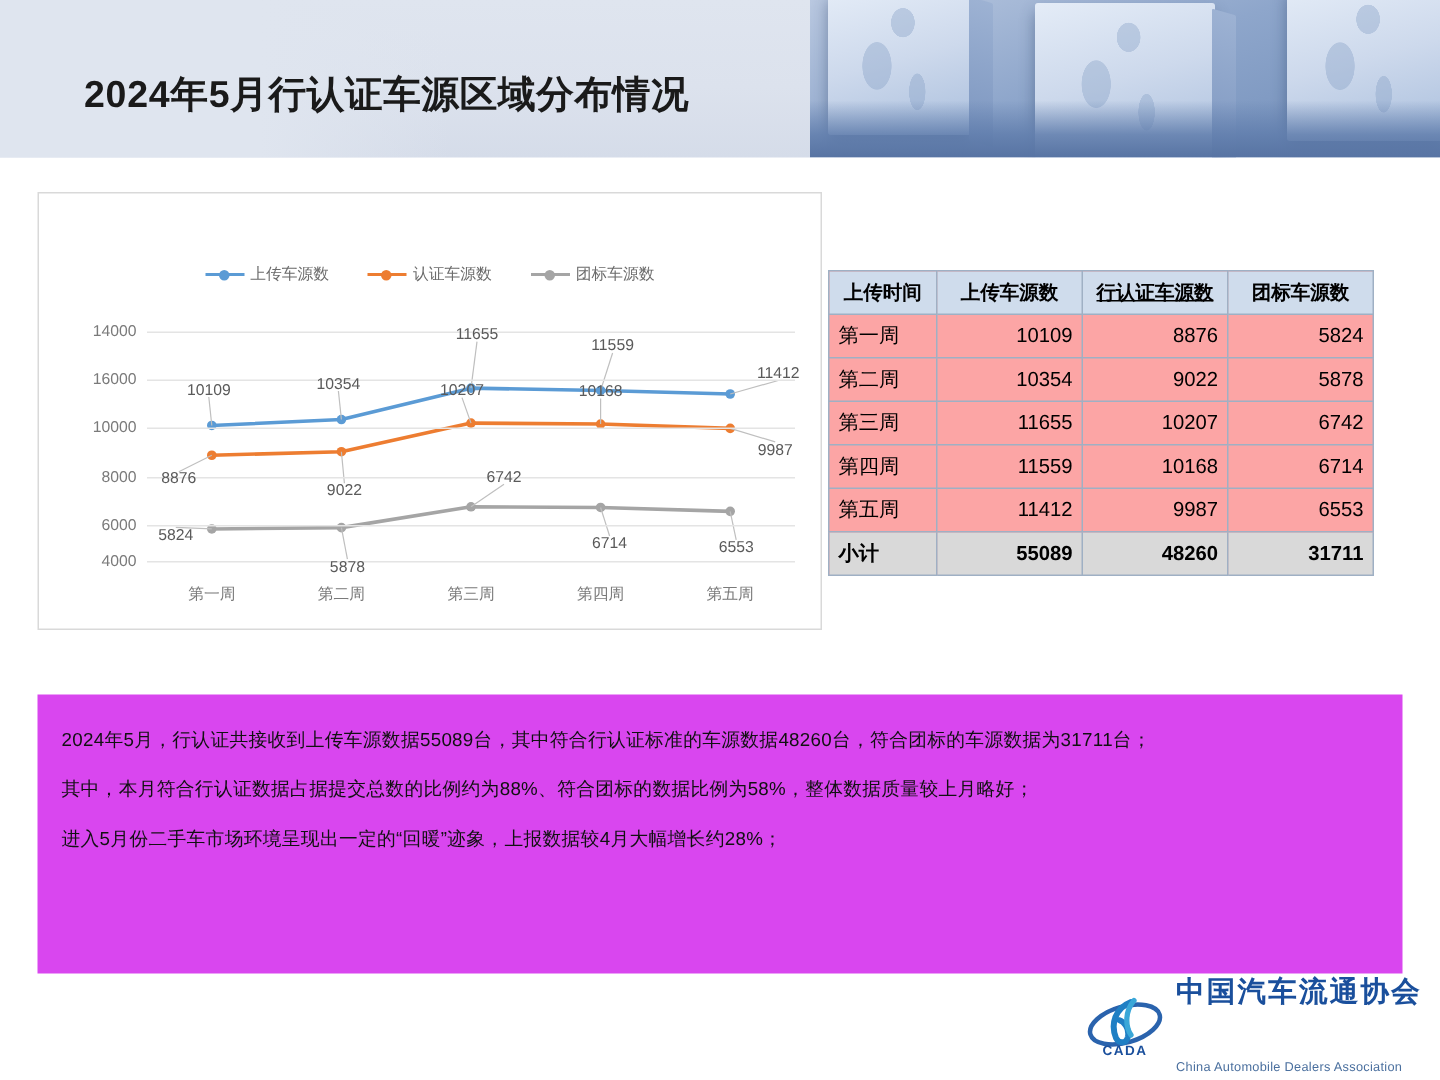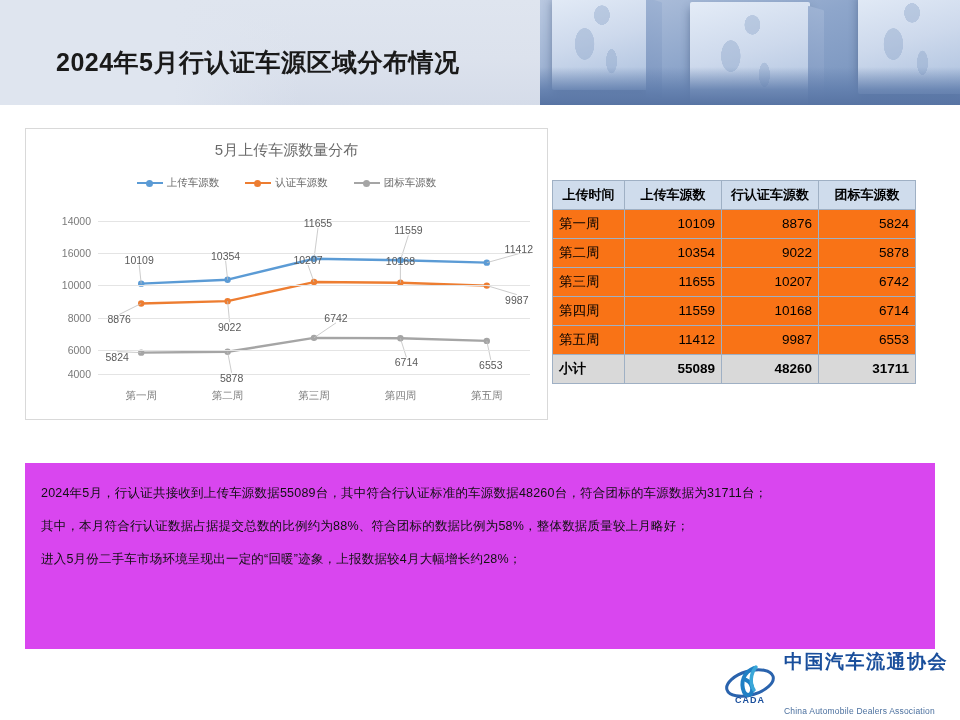--- a/index.html
+++ b/index.html
@@ -87,21 +87,21 @@
   .svg-layer { position: absolute; left: 0; top: 0; width: 100%; height: 100%; overflow: visible; }
   .dlabel {
     position: absolute; font-size: 10.5px; color: #5a5a5a; white-space: nowrap;
     transform: translate(-50%, -50%);
   }
 
   
   .data-table {
     position: absolute; left: 552px; top: 180px;
     border-collapse: collapse; font-size: 13.5px; color: #000;
-    background: #f97316;
+    background: #fca5a5;
   }
   .data-table th, .data-table td {
     border: 1px solid #9fb0c4; padding: 4px 6px; height: 28px; line-height: 20px;
   }
   .data-table thead th {
     background: #cfdcec; font-weight: bold; text-align: center; font-size: 13px;
   }
   .data-table td.rowhead { text-align: left; width: 72px; }
   .data-table td.num { text-align: right; width: 97px; }
   .data-table tr.total td { background: #d9d9d9; font-weight: bold; }
@@ -140,21 +140,20 @@
         </div>
       <div class="cube" id="cube3">
           <span class="map"></span>
         </div>
     </div>
     <div class="banner-fade"></div>
     <div class="slide-title">2024年5月行认证车源区域分布情况</div>
   </div>
 
   <div class="chart-card">
-    <div class="chart-title">5月上传车源数量分布</div>
     <div class="chart-legend" id="legend">
         <div class="legend-item">
           <span class="legend-mark">
             <i style="background:#5B9BD5"></i>
             <b style="background:#5B9BD5"></b>
           </span>
           <span>上传车源数</span>
         </div>
         <div class="legend-item">
           <span class="legend-mark">
@@ -246,21 +245,21 @@
         <div class="dlabel" style="left: 308.4px; top: 141.305px;">6714</div>
         <div class="dlabel" style="left: 392.8px; top: 143.897px;">6553</div>
       </div>
   </div>
 
   <table class="data-table">
     <thead>
       <tr id="thead-row">
           <th style="width: 72px;">上传时间</th>
           <th style="width: 97px;">上传车源数</th>
-          <th style="width: 97px;">行认证车源数</th>
+          <th style="width: 97px; text-decoration: underline;">行认证车源数</th>
           <th style="width: 97px;">团标车源数</th>
         </tr>
     </thead>
     <tbody id="tbody">
         <tr>
           <td class="rowhead">第一周</td>
           <td class="num">10109</td>
           <td class="num">8876</td>
           <td class="num">5824</td>
         </tr>

